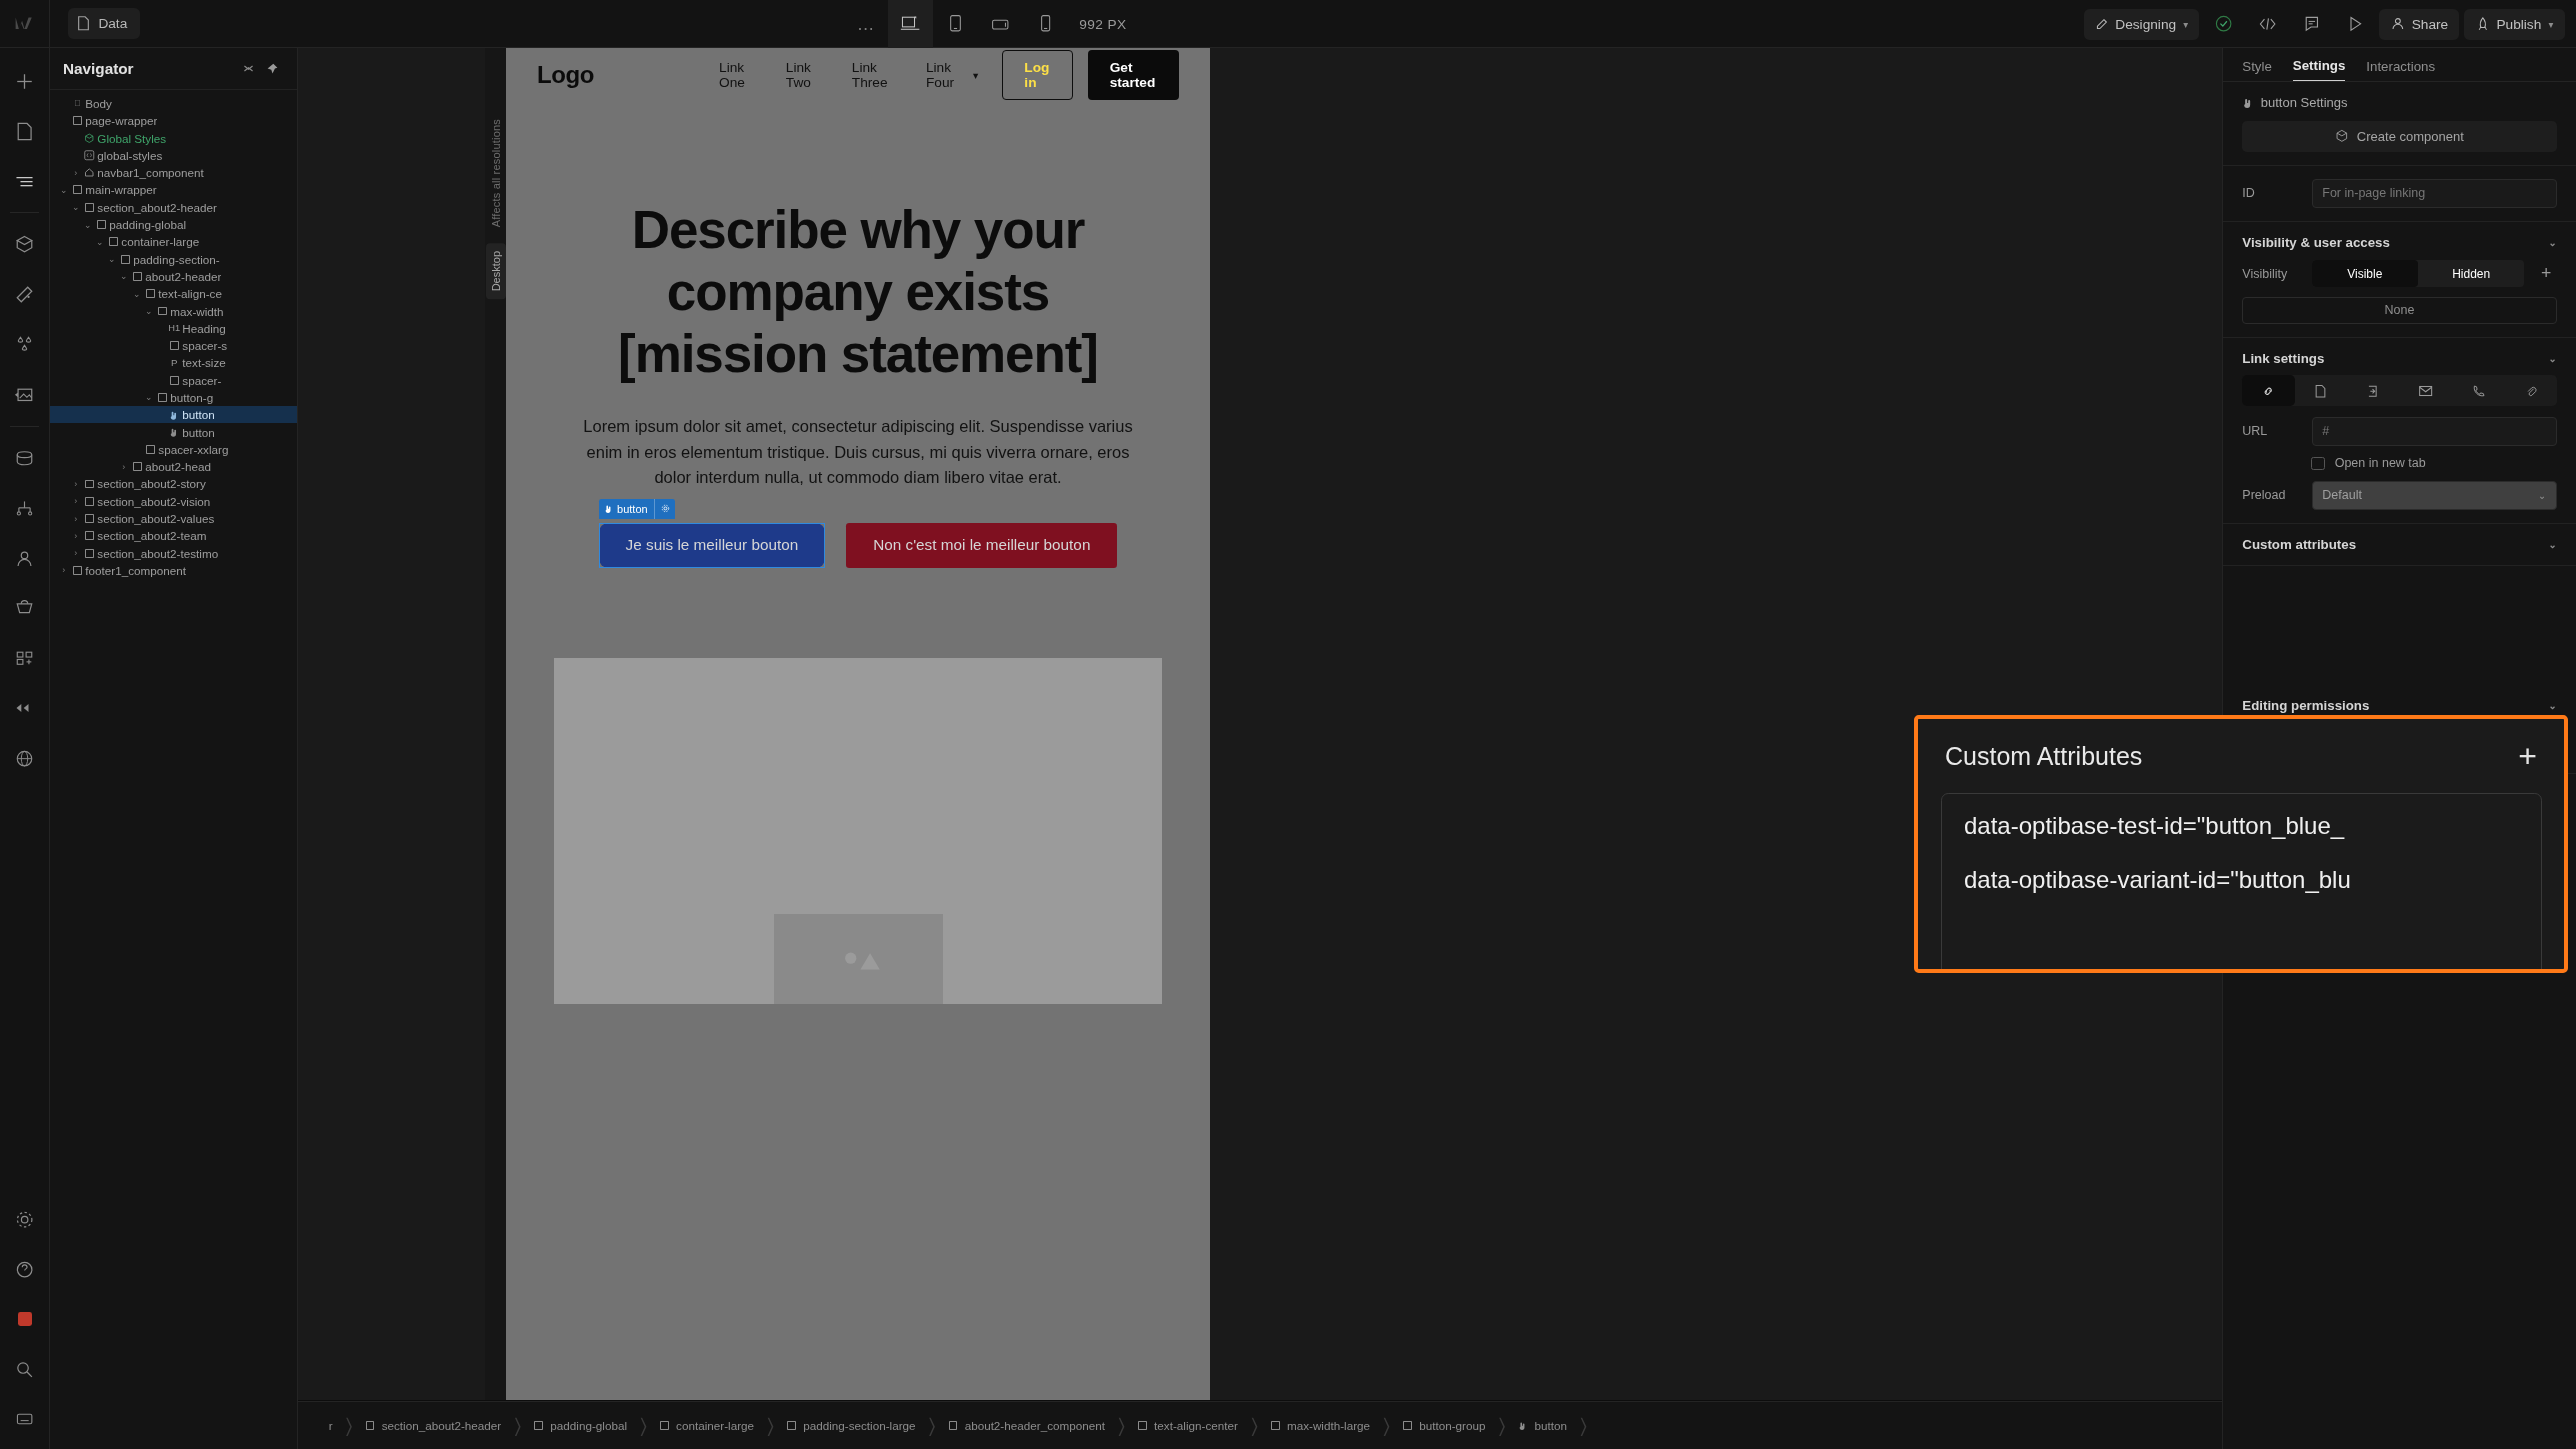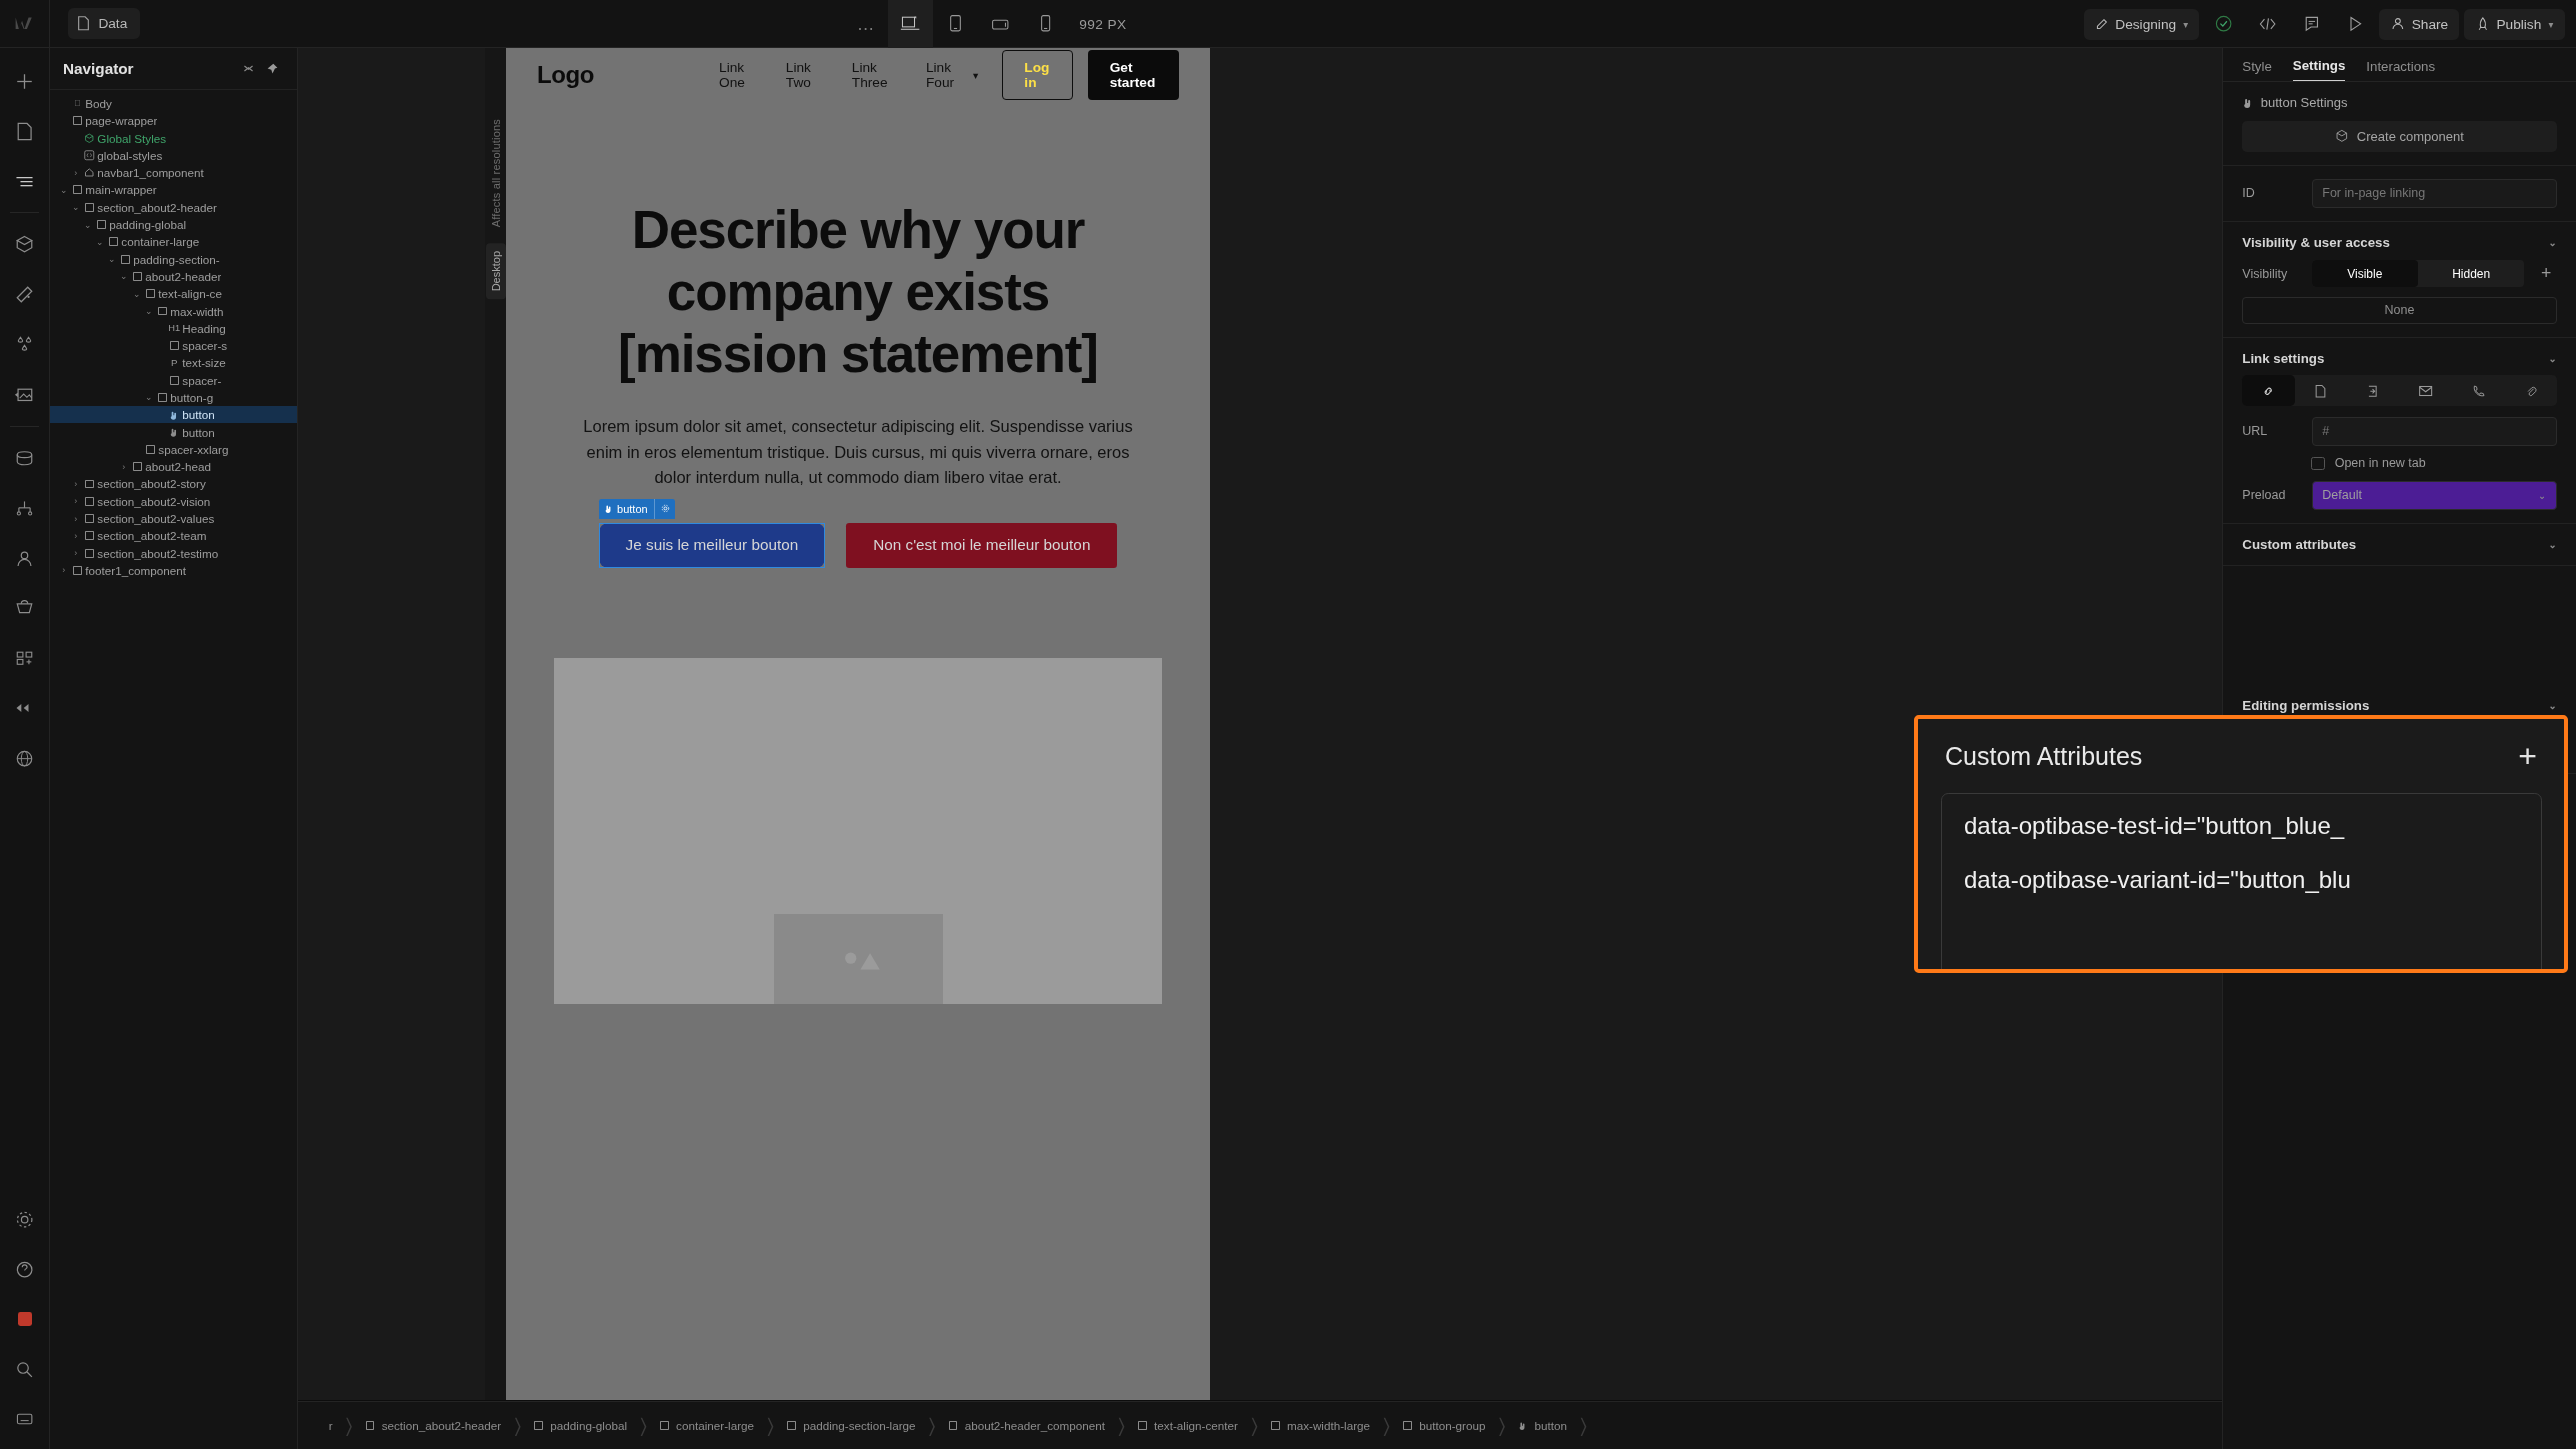--- a/index.html
+++ b/index.html
@@ -192,21 +192,21 @@
     margin-top: 9.7px; height: 27px; border: 0.8px solid #2b2b2b; border-radius: 4px;
     display:flex; align-items:center; justify-content:center; font-size: 12.5px; color: #8e8e8e;
   }
   .linkicons { margin-top: 9.7px; height: 31px; background: #1c1c1c; border-radius: 4.8px; display: flex; }
   .linkicons > div { flex: 1; display:flex; align-items:center; justify-content:center; color:#9a9a9a; }
   .linkicons > div.on { background: #0d0d0d; border-radius: 4.8px; color: #d6d6d6; }
   .cbrow { display: flex; align-items: center; gap: 9.7px; margin-top: 10.5px; padding-left: 69px; }
   .cbox { width: 13.7px; height: 13.7px; border: 1.1px solid #555; border-radius: 2.4px; flex:none; }
   .cblabel { font-size: 12.5px; color: #9a9a9a; }
   .selectbox {
-    flex: 1; height: 29px; background: #4c1d95; border: 0.8px solid #2b2b2b; border-radius: 4px;
+    flex: 1; height: 29px; background: #404040; border: 0.8px solid #2b2b2b; border-radius: 4px;
     display:flex; align-items:center; justify-content: space-between; padding: 0 9.7px;
     font-size: 12.5px; color: #9f9f9f; text-align: right;
   }
   .perm-row { display:flex; gap: 9.7px; margin-top: 10.5px; }
   .perm-text { font-size: 12.5px; color: #9a9a9a; line-height: 1.45; }
   .check-mark { color: #b9b9b9; font-size: 13px; line-height: 1; }
 
   
   .ca-overlay {
     position: absolute; left: 1914px; top: 715px; width: 654px; height: 258px;

